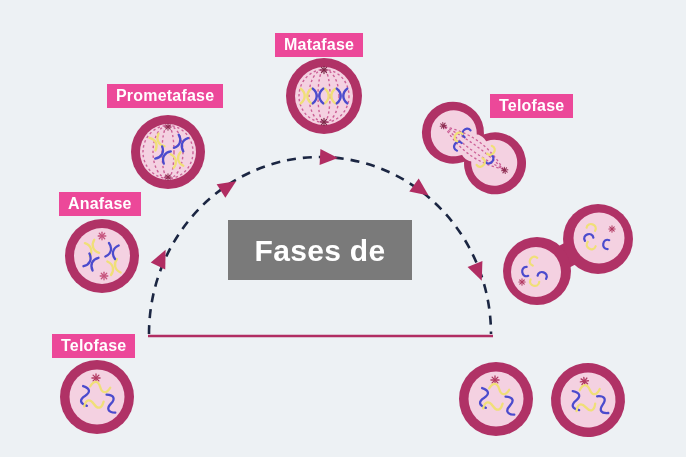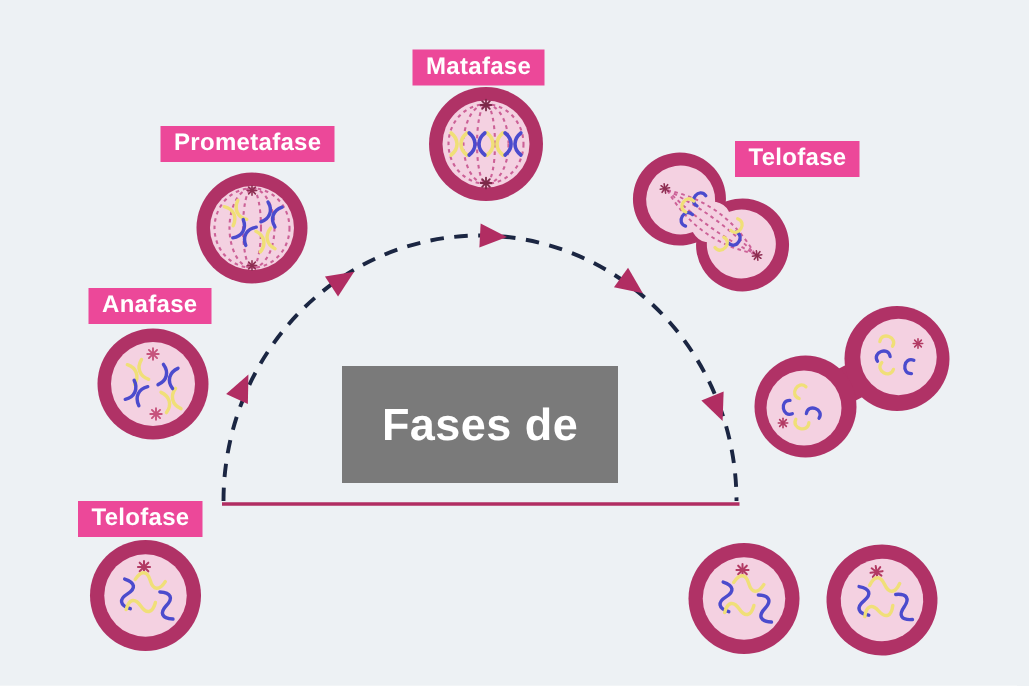--- a/index.html
+++ b/index.html
@@ -9,21 +9,21 @@
   .lbl{position:absolute;background:#ec4899;color:#fff;
        font:700 16px/17px "Liberation Sans",sans-serif;
        padding:3px 9px 4px;white-space:nowrap;letter-spacing:.2px}
   #lbl-interfase{left:52px;top:334px}
   #lbl-profase{left:59px;top:192px}
   #lbl-prometafase{left:107px;top:84px}
   #lbl-matafase{left:275px;top:33px}
   #lbl-anafase{left:490px;top:94px}
   #lbl-telofase{left:555px;top:177px}
   #lbl-citocinesis{left:495px;top:332px}
-  #title-box{position:absolute;left:228px;top:244px;width:184px;height:78px;
+  #title-box{position:absolute;left:228px;top:220px;width:184px;height:60px;
        background:#7a7a7a;color:#fff;display:flex;flex-direction:column;
        justify-content:center;text-align:center;
        font:700 30px/37px "Liberation Sans",sans-serif;letter-spacing:.3px}
 </style>
 </head>
 <body>
 
 <div id="stage">
 
   <svg id="art" width="686" height="457" viewBox="0 0 686 457" xmlns="http://www.w3.org/2000/svg" xmlns:xlink="http://www.w3.org/1999/xlink">

